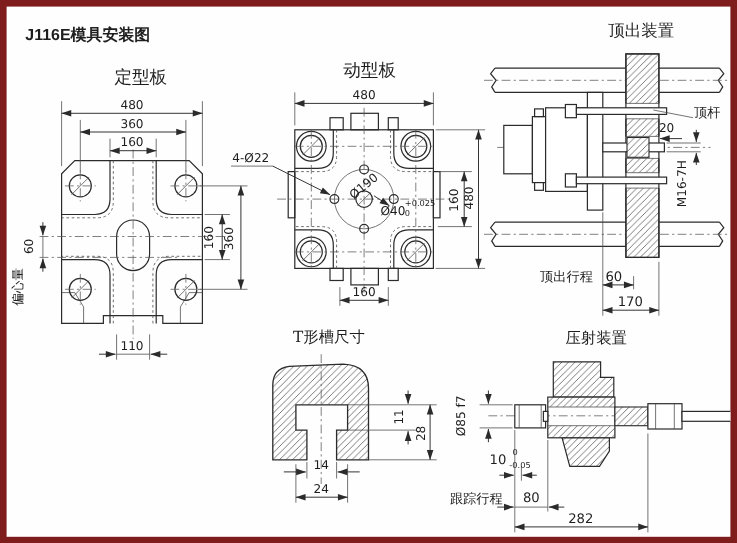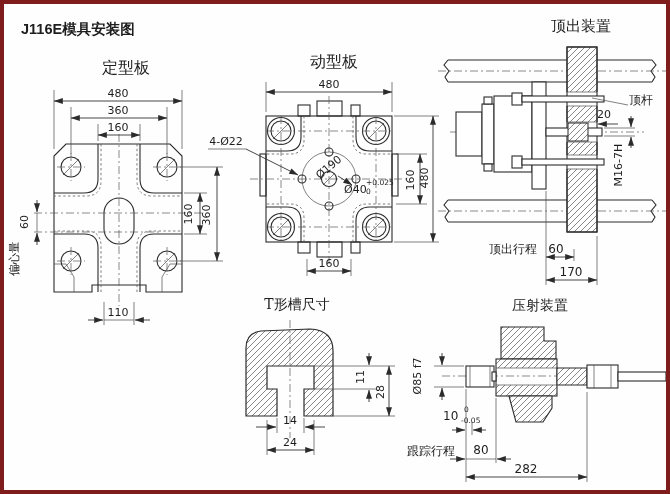--- a/index.html
+++ b/index.html
@@ -1,16 +1,16 @@
 <!DOCTYPE html>
 <html><head>
 <meta charset="utf-8">
 <style>
   html,body{margin:0;padding:0;background:#e8e8e8;}
-  #page{position:relative;width:670px;height:494px;background:#fefefe;border:4px solid #7f1d1d;box-sizing:border-box;overflow:hidden;}
+  #page{position:relative;width:670px;height:494px;background:#fefefe;border:6px solid #7f1d1d;box-sizing:border-box;overflow:hidden;}
   svg{position:absolute;left:0;top:0;}
   text{fill:#1e1e1e;}
   .cn{font-family:"DejaVu Serif","DejaVu Sans",serif;}
   .dm{font-family:"DejaVu Sans","Liberation Sans",sans-serif;font-size:11px;}
   .dm9{font-family:"DejaVu Sans",sans-serif;font-size:7.5px;}
   .dm12{font-family:"DejaVu Sans",sans-serif;font-size:12px;}
   .t14{font-size:14px;}
   .t15{font-size:15px;}
   .t16{font-size:16px;}
   .t12{font-size:12px;}

